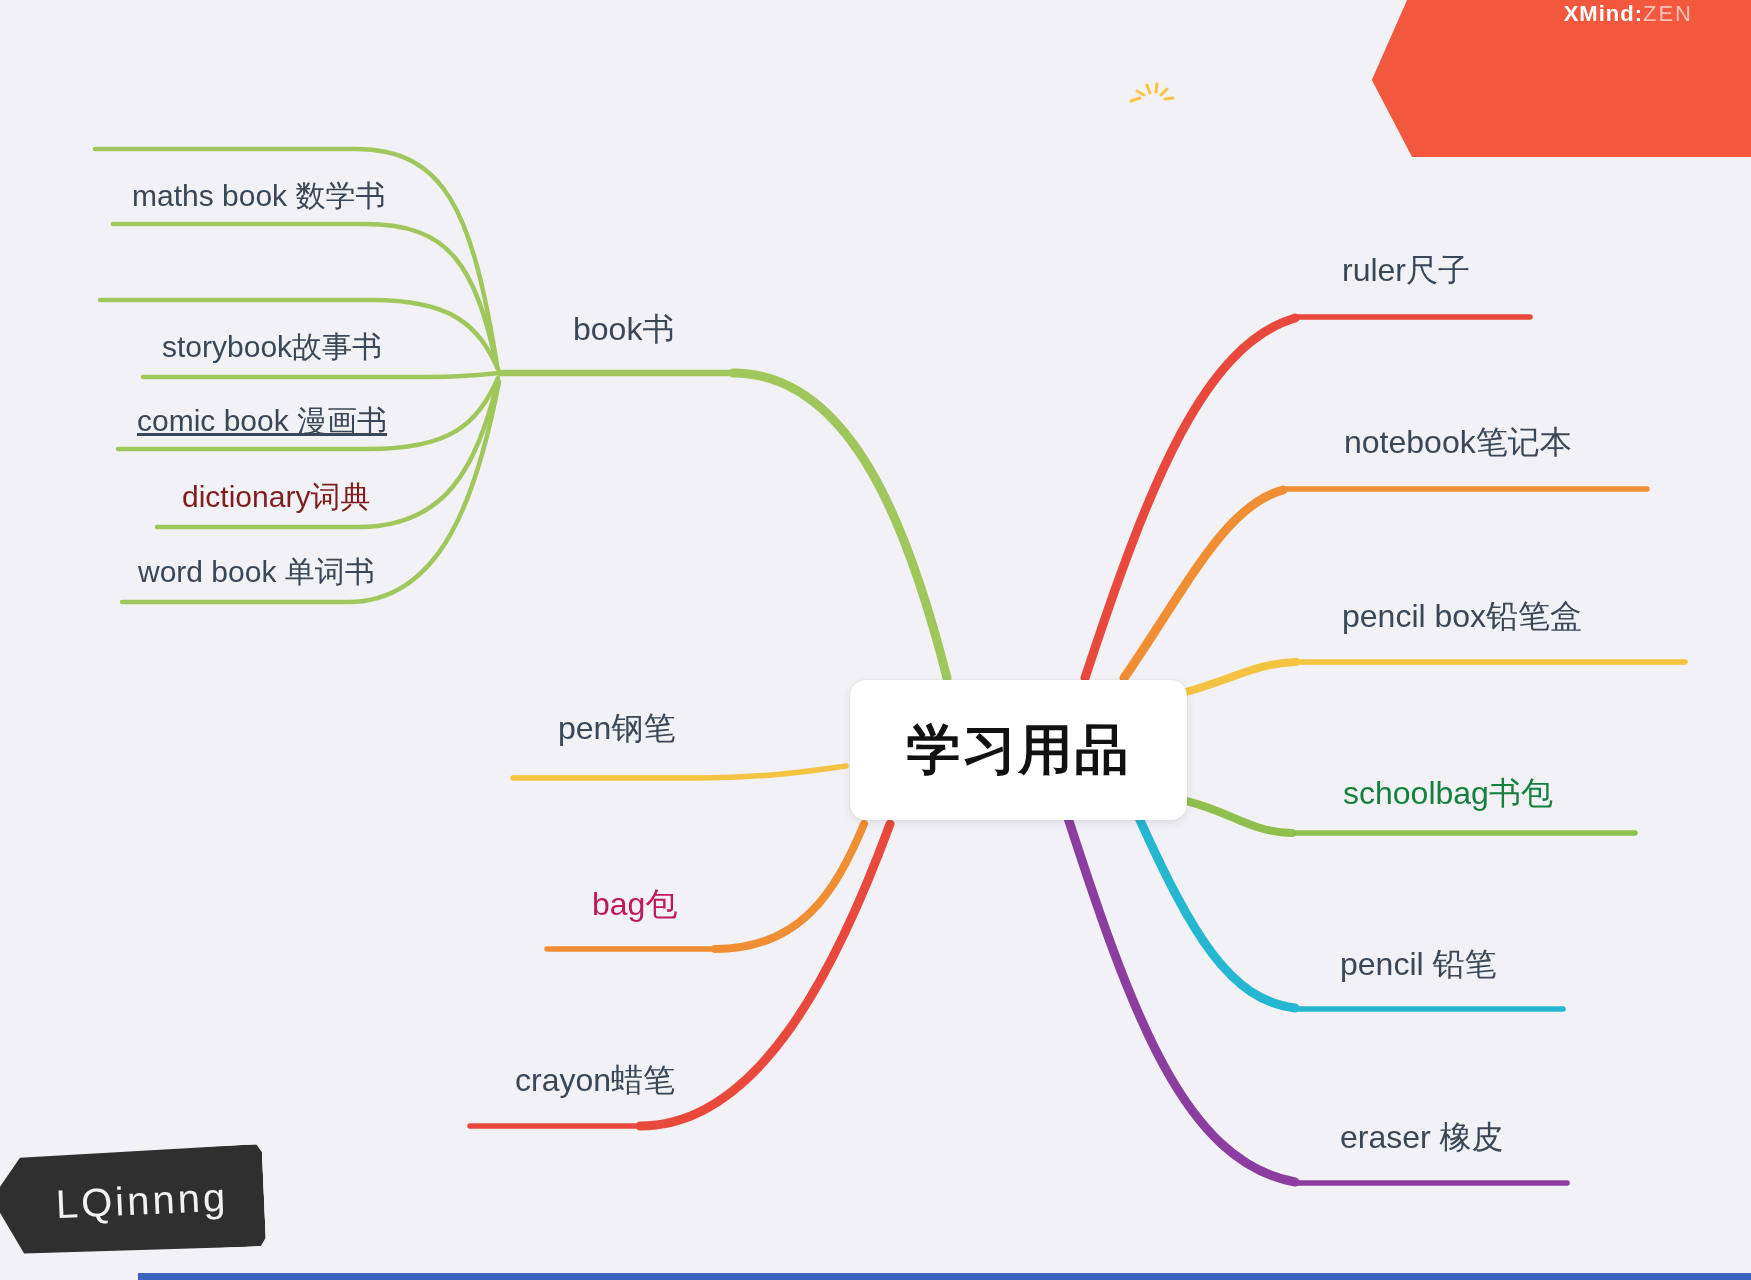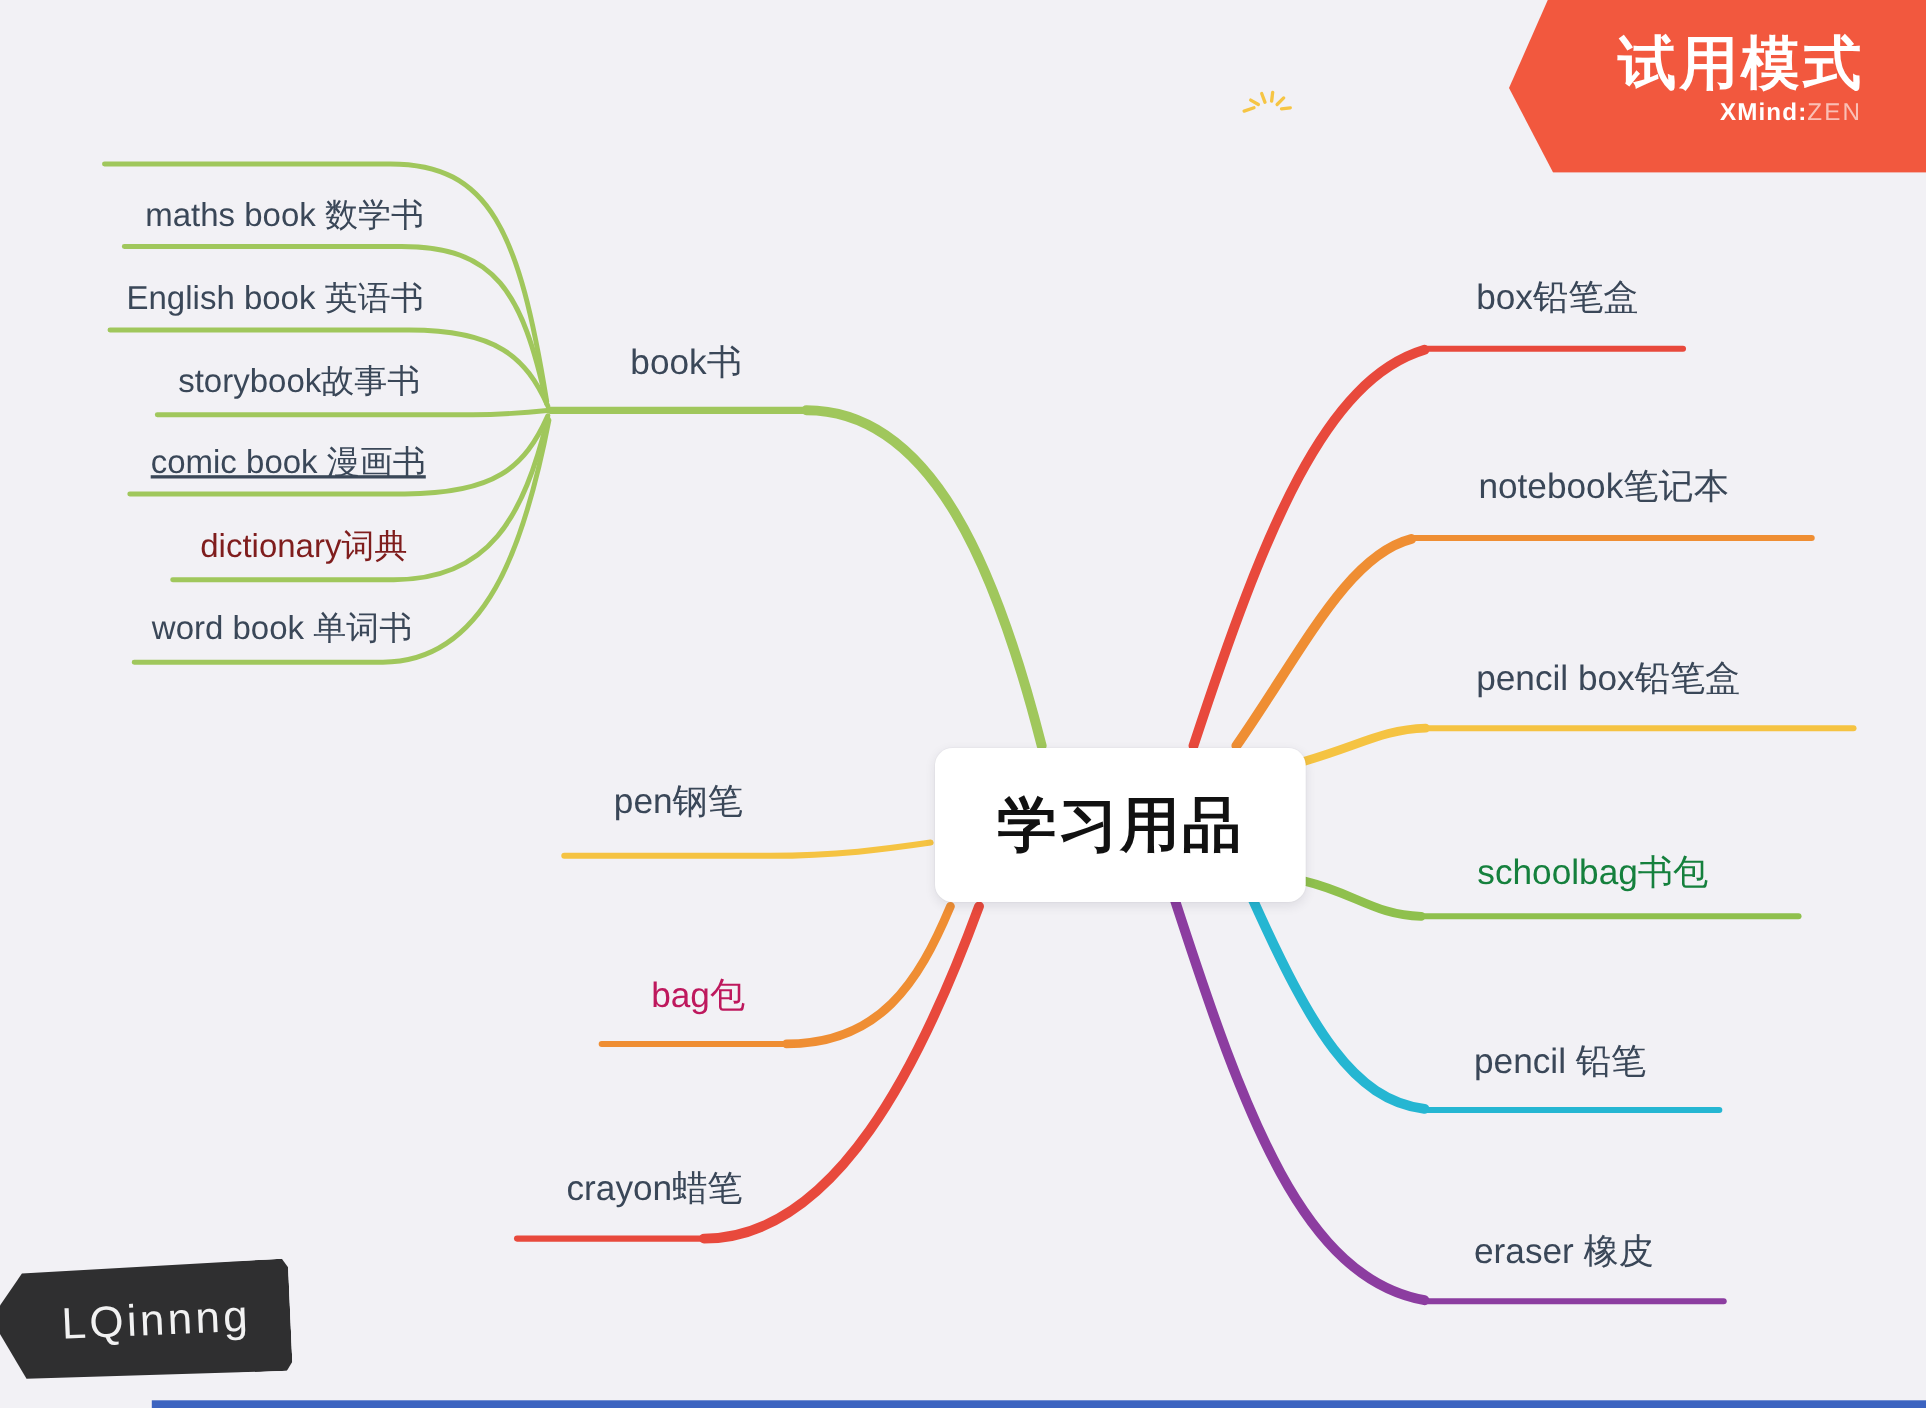--- a/index.html
+++ b/index.html
@@ -96,42 +96,40 @@
       <path d="M1131 101 L1140 98" stroke="#F6C544"></path>
       <path d="M1137 91 L1144 95" stroke="#F6C544"></path>
       <path d="M1147 85 L1150 93" stroke="#F6C544"></path>
       <path d="M1157 84 L1156 92" stroke="#F6C544"></path>
       <path d="M1167 89 L1161 95" stroke="#F6C544"></path>
       <path d="M1173 98 L1165 99" stroke="#F6C544"></path>
     </g>
   </svg>
 
   <div class="lbl" style="left: 132px; top: 179px; color: rgb(58, 71, 88);">maths book 数学书</div>
-  <div class="lbl" style="left: 115px; top: 255px; color: rgb(58, 71, 88);">English book 英语书</div>
   <div class="lbl" style="left: 162px; top: 330px; color: rgb(58, 71, 88);">storybook故事书</div>
   <div class="lbl" style="left: 137px; top: 404px; color: rgb(58, 71, 88); text-decoration: underline;">comic book 漫画书</div>
   <div class="lbl" style="left: 182px; top: 480px; color: #7f1d1d;">dictionary词典</div>
   <div class="lbl" style="left: 138px; top: 555px; color: rgb(58, 71, 88);">word book 单词书</div>
 
   <div class="lbl topic" style="left: 573px; top: 312px; color: rgb(58, 71, 88);">book书</div>
   <div class="lbl topic" style="left: 558px; top: 711px; color: rgb(58, 71, 88);">pen钢笔</div>
   <div class="lbl topic" style="left: 592px; top: 887px; color: #be185d;">bag包</div>
   <div class="lbl topic" style="left: 515px; top: 1063px; color: rgb(58, 71, 88);">crayon蜡笔</div>
 
-  <div class="lbl topic" style="left: 1342px; top: 253px; color: rgb(58, 71, 88);">box铅笔盒</div>
+  <div class="lbl topic" style="left: 1342px; top: 253px; color: rgb(58, 71, 88);">ruler尺子</div>
   <div class="lbl topic" style="left: 1344px; top: 425px; color: rgb(58, 71, 88);">notebook笔记本</div>
   <div class="lbl topic" style="left: 1342px; top: 599px; color: rgb(58, 71, 88);">pencil box铅笔盒</div>
   <div class="lbl topic" style="left: 1343px; top: 776px; color: #15803d;">schoolbag书包</div>
   <div class="lbl topic" style="left: 1340px; top: 947px; color: rgb(58, 71, 88);">pencil 铅笔</div>
   <div class="lbl topic" style="left: 1340px; top: 1120px; color: rgb(58, 71, 88);">eraser 橡皮</div>
 
   <div id="root-topic" title="学习用品" style="background: rgb(255, 255, 255); color: rgb(17, 17, 17);">学习用品</div>
 
   <div id="trial-banner" style="background: rgb(242, 88, 62); color: rgb(255, 255, 255);">
-    <div class="big">试用模式</div>
     <div class="logo"><span class="b">XMind</span><span class="b">:</span><span class="zen">ZEN</span></div>
   </div>
 
   <div id="watermark-tag" style="background: rgb(47, 47, 48); color: rgb(242, 242, 242);">
     <span>LQinnng</span>
   </div>
 
   <div id="taskbar-strip" style="background: rgb(60, 99, 192);"></div>
 
 </div>

